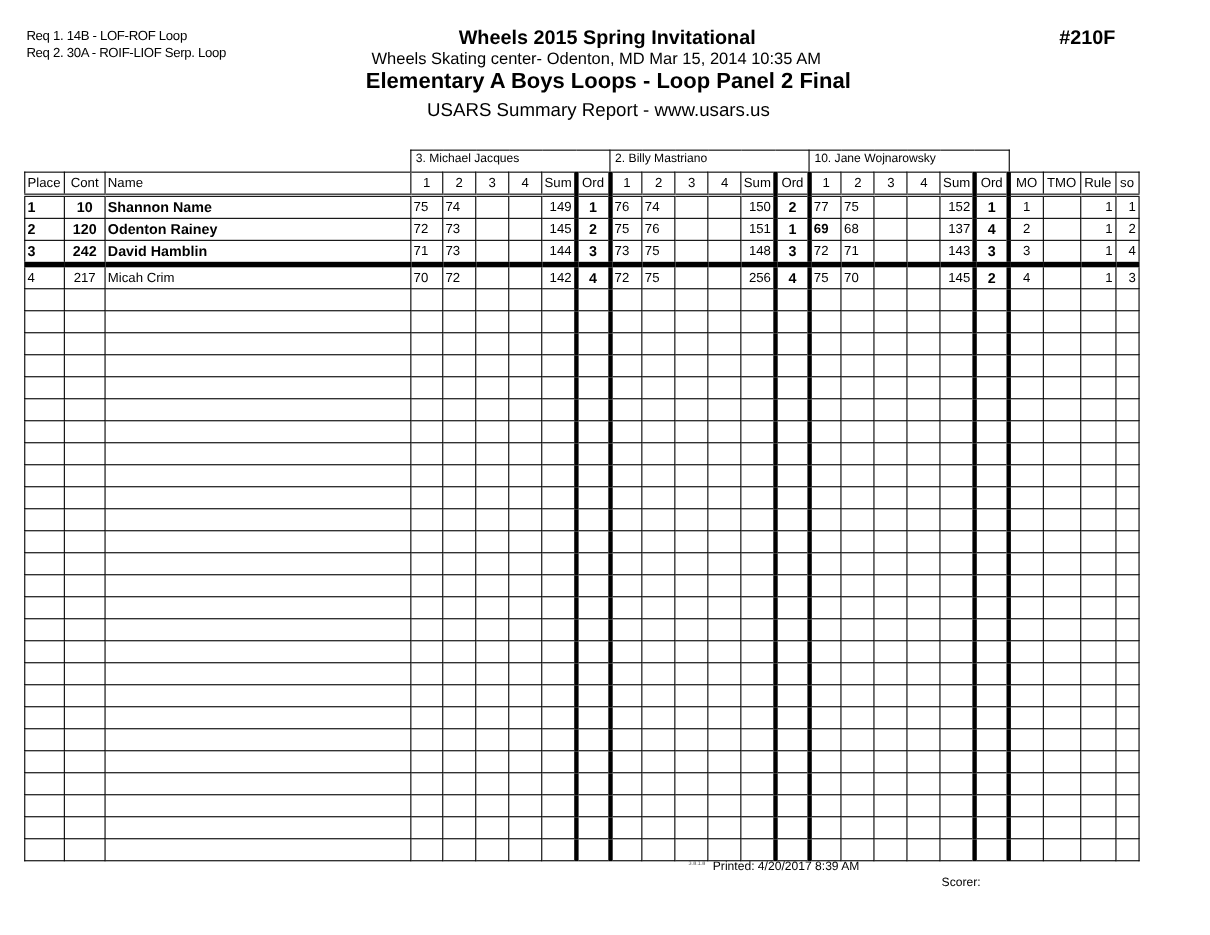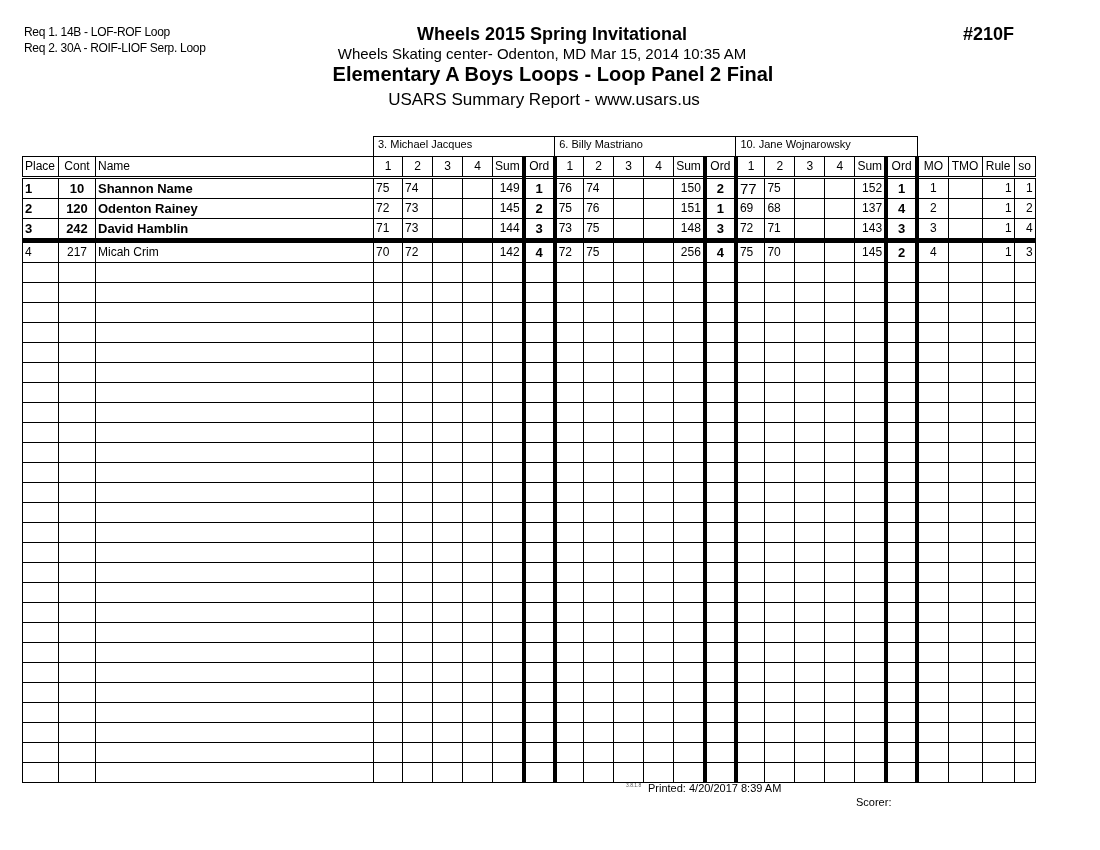--- a/index.html
+++ b/index.html
@@ -69,21 +69,21 @@
       <col style="width:34px">
       <col style="width:32px">
       <col style="width:21px">
   </colgroup>
   <tbody id="tbody">
     <tr class="judge-row">
       <td></td>
         <td></td>
         <td></td>
       <td colspan="6" class="jbox">3.  Michael Jacques</td>
-      <td colspan="6" class="jbox">6.  Billy Mastriano</td>
+      <td colspan="6" class="jbox">2.  Billy Mastriano</td>
       <td colspan="6" class="jbox">10.  Jane Wojnarowsky</td>
       <td></td>
         <td></td>
         <td></td>
         <td></td>
     </tr>
     <tr class="hdr">
       <td class="l">Place</td>
       <td class="c">Cont</td>
       <td class="l">Name</td>
@@ -119,21 +119,21 @@
         <td class="l" style="font-weight: normal; font-size: 12px;"></td>
         <td class="l" style="font-weight: normal; font-size: 12px;"></td>
         <td class="r" style="font-weight: normal; font-size: 12px;">149</td>
         <td class="ord thickL" style="font-weight: bold; font-size: 13px;">1</td>
         <td class="l thickL" style="font-weight: normal; font-size: 12px;">76</td>
         <td class="l" style="font-weight: normal; font-size: 12px;">74</td>
         <td class="l" style="font-weight: normal; font-size: 12px;"></td>
         <td class="l" style="font-weight: normal; font-size: 12px;"></td>
         <td class="r" style="font-weight: normal; font-size: 12px;">150</td>
         <td class="ord thickL" style="font-weight: bold; font-size: 13px;">2</td>
-        <td class="l thickL" style="font-weight: normal; font-size: 15px;">77</td>
+        <td class="l thickL" style="font-weight: normal; font-size: 12px;">77</td>
         <td class="l" style="font-weight: normal; font-size: 12px;">75</td>
         <td class="l" style="font-weight: normal; font-size: 12px;"></td>
         <td class="l" style="font-weight: normal; font-size: 12px;"></td>
         <td class="r" style="font-weight: normal; font-size: 12px;">152</td>
         <td class="ord thickL" style="font-weight: bold; font-size: 13px;">1</td>
         <td class="c thickL" style="font-weight: normal; font-size: 12px;">1</td>
         <td class="c" style="font-weight: normal; font-size: 12px;"></td>
         <td class="r" style="font-weight: normal; font-size: 12px;">1</td>
         <td class="r" style="font-weight: normal; font-size: 12px;">1</td>
       </tr>
@@ -146,21 +146,21 @@
         <td class="l" style="font-weight: normal; font-size: 12px;"></td>
         <td class="l" style="font-weight: normal; font-size: 12px;"></td>
         <td class="r" style="font-weight: normal; font-size: 12px;">145</td>
         <td class="ord thickL" style="font-weight: bold; font-size: 13px;">2</td>
         <td class="l thickL" style="font-weight: normal; font-size: 12px;">75</td>
         <td class="l" style="font-weight: normal; font-size: 12px;">76</td>
         <td class="l" style="font-weight: normal; font-size: 12px;"></td>
         <td class="l" style="font-weight: normal; font-size: 12px;"></td>
         <td class="r" style="font-weight: normal; font-size: 12px;">151</td>
         <td class="ord thickL" style="font-weight: bold; font-size: 13px;">1</td>
-        <td class="l thickL" style="font-weight: normal; font-size: 12px;">69</td>
+        <td class="l thickL" style="font-weight: bold; font-size: 12px;">69</td>
         <td class="l" style="font-weight: normal; font-size: 12px;">68</td>
         <td class="l" style="font-weight: normal; font-size: 12px;"></td>
         <td class="l" style="font-weight: normal; font-size: 12px;"></td>
         <td class="r" style="font-weight: normal; font-size: 12px;">137</td>
         <td class="ord thickL" style="font-weight: bold; font-size: 13px;">4</td>
         <td class="c thickL" style="font-weight: normal; font-size: 12px;">2</td>
         <td class="c" style="font-weight: normal; font-size: 12px;"></td>
         <td class="r" style="font-weight: normal; font-size: 12px;">1</td>
         <td class="r" style="font-weight: normal; font-size: 12px;">2</td>
       </tr>

